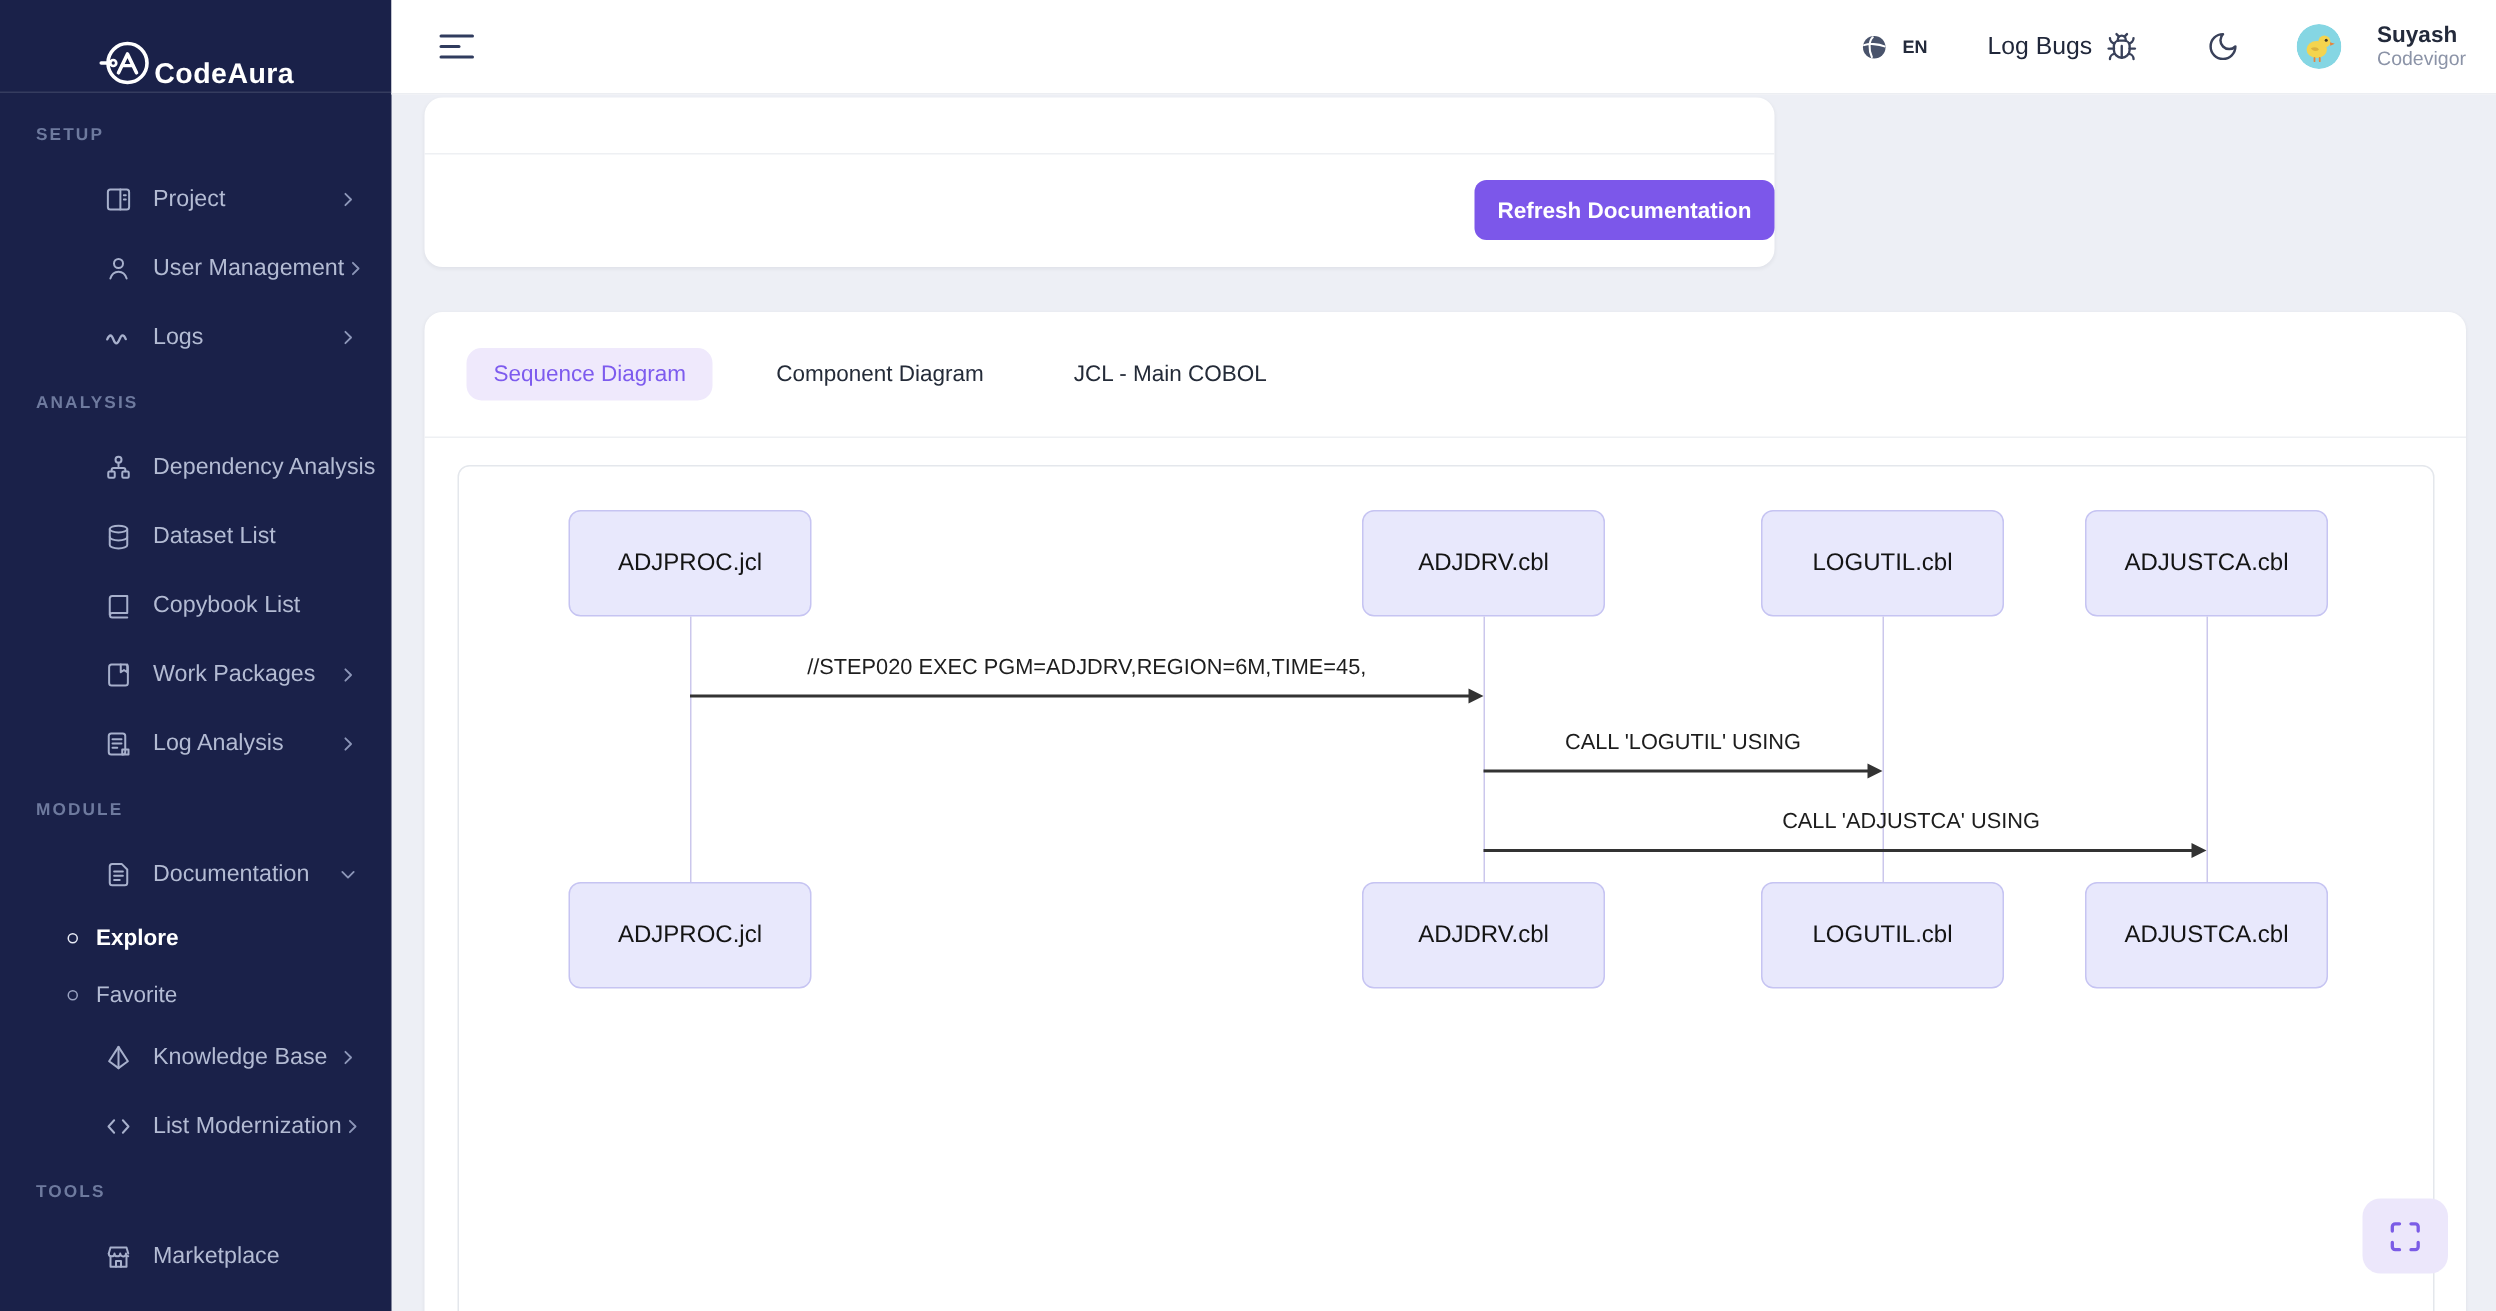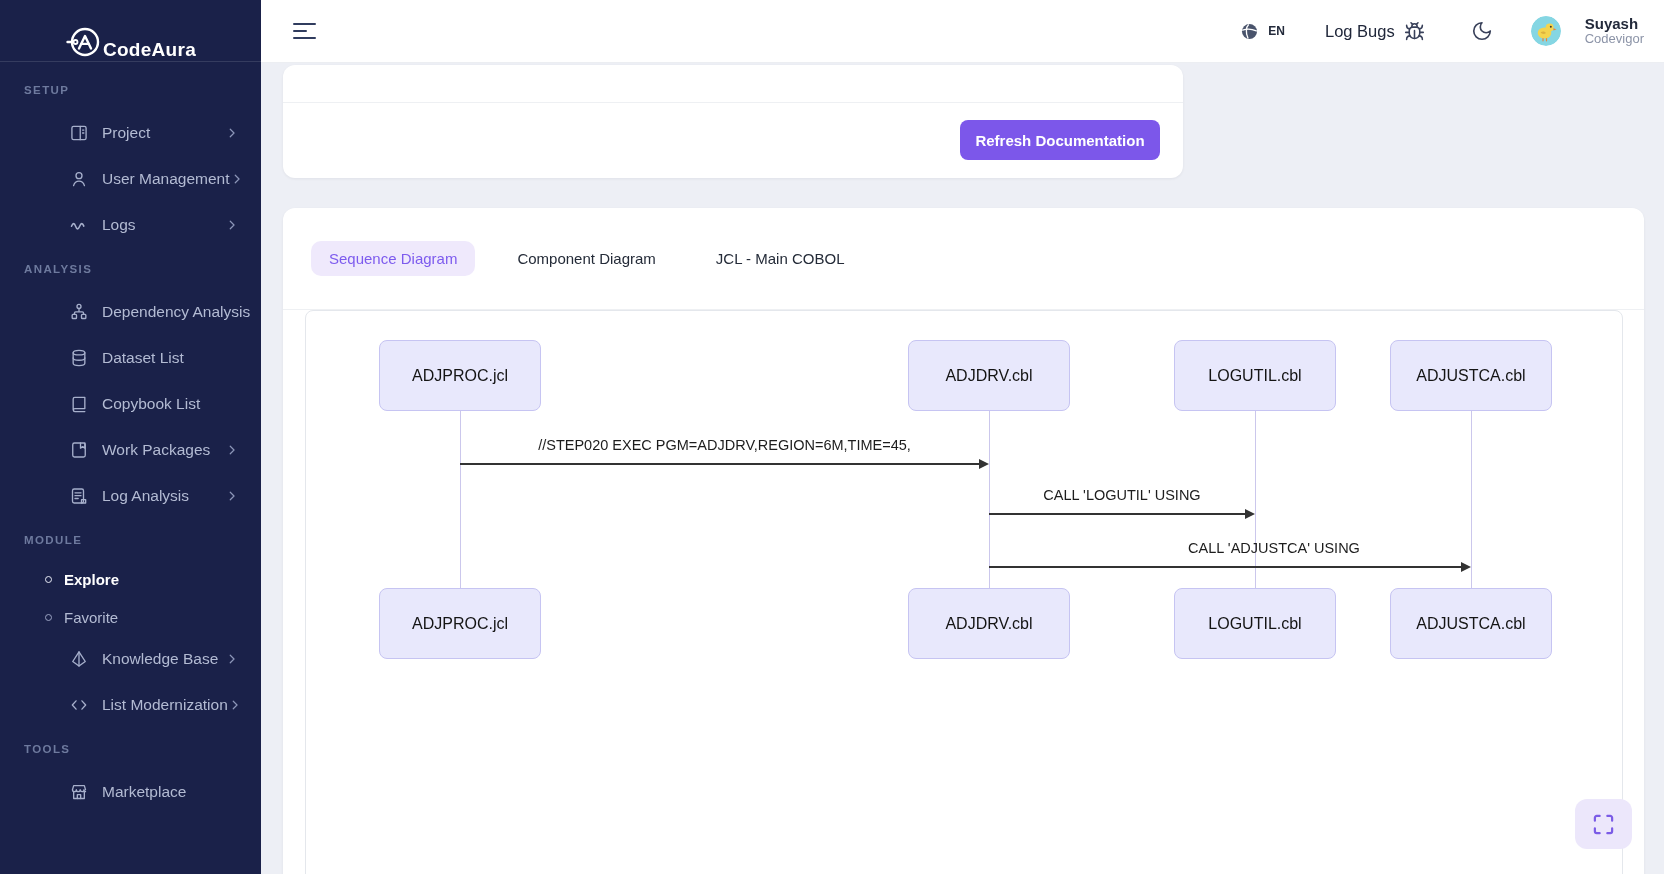--- a/index.html
+++ b/index.html
@@ -38,25 +38,25 @@
   .avatar { width:30px; height:30px; border-radius:50%; overflow:hidden; flex:0 0 auto; }
   .user-name { font-size:15px; font-weight:700; color:#232a3b; line-height:1.15; }
   .user-org { font-size:13px; color:#8b93a7; line-height:1.15; }
 
   
   .content { position:absolute; left:261px; top:63px; width:1403px; height:811px; }
   .card { background:#fff; border-radius:12px; box-shadow:0 1px 3px rgba(17,24,39,.06); }
 
   .top-card { position:absolute; left:22px; top:2px; width:900px; height:113px; }
   .top-card .upper { height:38px; border-bottom:1px solid #eef0f3; }
-  .top-card .footer { height:74px; display:flex; align-items:center; justify-content:flex-end; padding-right:23px; }
+  .top-card .footer { height:74px; display:flex; align-items:center; justify-content:flex-end; }
   .refresh-btn { width:200px; height:40px; background:#7c57ea; color:#fff; border:none; border-radius:8px; font-size:15px; font-weight:700; font-family:inherit; cursor:pointer; }
 
   .tab-card { position:absolute; left:22px; top:145px; width:1361px; height:730px; }
-  .tabs-row { height:102px; display:flex; align-items:center; padding-left:28px; border-bottom:1px solid #eef0f3; gap:24px; }
+  .tabs-row { height:84px; display:flex; align-items:center; padding-left:28px; border-bottom:1px solid #eef0f3; gap:24px; }
   .tab { font-size:15px; font-weight:500; color:#242b38; padding:9px 18px; border-radius:10px; cursor:pointer; white-space:nowrap; }
   .tab.active { background:#efe9fc; color:#7d5bee; }
 
   .diagram-card { position:absolute; left:22px; top:102px; width:1318px; height:612px; background:#fff; border:1px solid #e4e7ec; border-radius:8px; }
   .actor-box { position:absolute; width:162px; height:71px; background:#e8e8fc; border:1px solid #c6c4f2; border-radius:8px; display:flex; align-items:center; justify-content:center; font-size:16px; color:#141414; }
   .lifeline { position:absolute; width:1px; background:#cbc7ec; }
   .msg-line { position:absolute; height:1.8px; background:#333; }
   .msg-head { position:absolute; width:0; height:0; border-top:5px solid transparent; border-bottom:5px solid transparent; border-left:10px solid #333; }
   .msg-label { position:absolute; font-size:14.5px; color:#1d1d1d; white-space:nowrap; transform:translateX(-50%); }
 
@@ -182,20 +182,36 @@
             </svg>
           </span>
           <span class="ni-label">Log Analysis</span>
           <span style="display: flex;">
             <svg class="stroke-ic ni-chev" viewBox="0 0 24 24" style="stroke-width:2.1;">
               <polyline points="9,5.5 15.5,12 9,18.5"></polyline>
             </svg>
           </span>
         </div>
         <div class="section-label">MODULE</div>
+        <div class="nav-item">
+          <span class="ni-icon">
+            <svg class="stroke-ic" width="20" height="20" viewBox="0 0 24 24">
+              <path d="M7 3.5h7.5L19 8v10.5a2 2 0 0 1-2 2H7a2 2 0 0 1-2-2v-13a2 2 0 0 1 2-2z"></path>
+              <line x1="8.5" y1="9.5" x2="15.5" y2="9.5"></line>
+              <line x1="8.5" y1="13" x2="15.5" y2="13"></line>
+              <line x1="8.5" y1="16.3" x2="13" y2="16.3"></line>
+            </svg>
+          </span>
+          <span class="ni-label">Documentation</span>
+          <span style="display: flex;">
+            <svg class="stroke-ic ni-chev" viewBox="0 0 24 24" style="stroke-width:2.1;">
+              <polyline points="5.5,9 12,15.5 18.5,9"></polyline>
+            </svg>
+          </span>
+        </div>
         <div class="sub-item active">
           <span class="bullet"></span>
           <span>Explore</span>
         </div>
         <div class="sub-item">
           <span class="bullet"></span>
           <span>Favorite</span>
         </div>
         <div class="nav-item">
           <span class="ni-icon">

